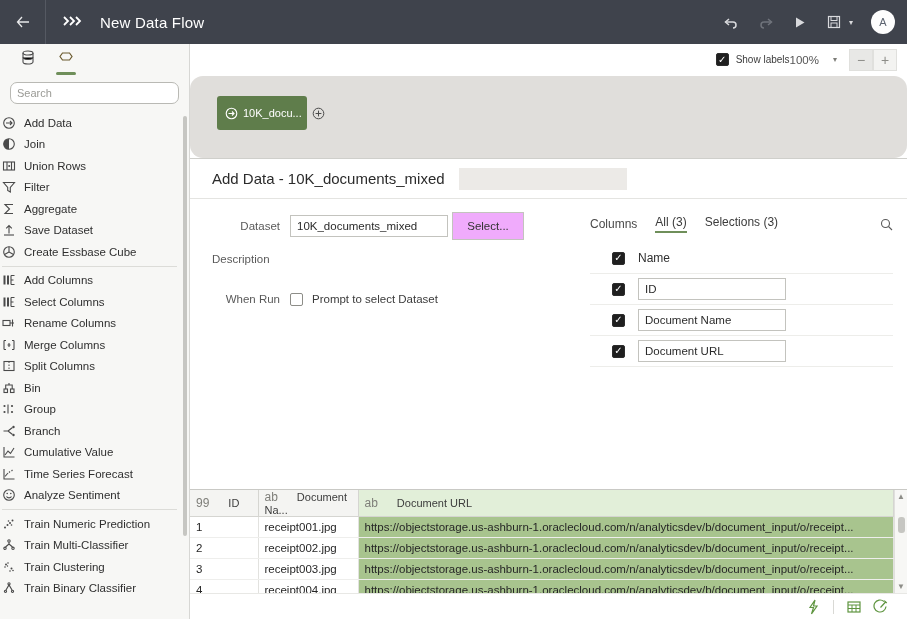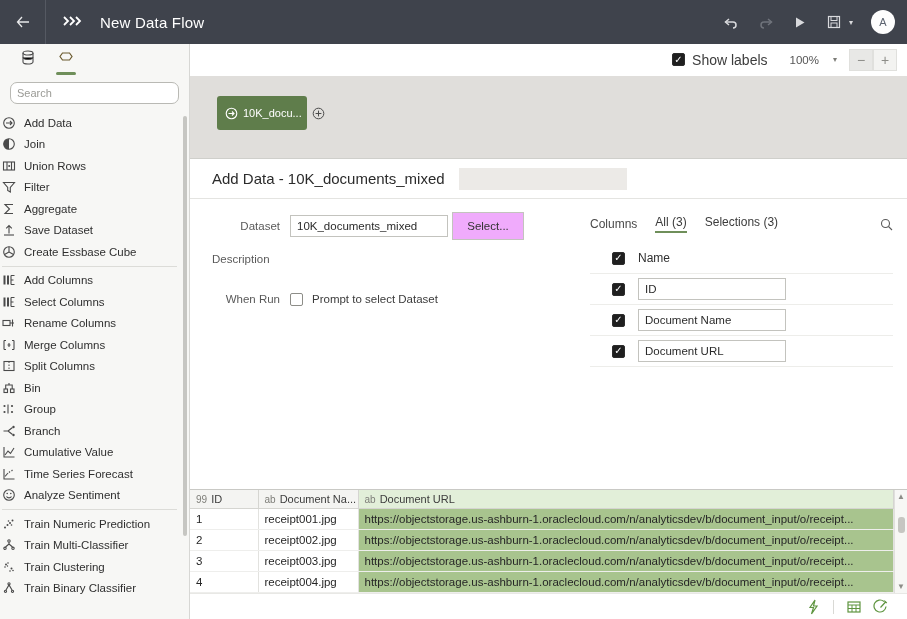--- a/index.html
+++ b/index.html
@@ -120,36 +120,37 @@
     padding-right: 10px; gap: 0px;
     border-bottom: 1px solid #ffffff;
   }
   .chk {
     width: 13px; height: 13px; border: 1px solid #2c2c2c;
     background: #1f1f1f; border-radius: 2px;
     display: flex; align-items: center; justify-content: center;
     color: #fff; font-size: 10px; line-height: 1; cursor: pointer;
   }
   .chk.empty { background: #ffffff; border: 1px solid #8d8d88; }
-  .tl-label { font-size: 14px; color: #3c3c3c; margin-left: 7px; margin-right: 22px; }
+  .tl-label { font-size: 10px; color: #3c3c3c; margin-left: 7px; }
   .zoomval { font-size: 11.5px; color: #555; margin-right: 14px; }
   .zcaret { font-size: 8px; color: #7d7d78; margin-right: 12px; cursor: pointer; }
   .zbtn {
     width: 24px; height: 22px; background: #e8e8e6;
     display: flex; align-items: center; justify-content: center;
     color: #8d8d88; font-size: 14px; cursor: pointer;
     border: 1px solid #e0e0dd;
   }
   .zbtn.plus { background: #f3f3f1; }
 
   
   .canvas {
     height: 82px; min-height: 82px;
     background: #e0dedb;
     position: relative;
+    border-radius: 13px;
   }
   .node {
     position: absolute; left: 27px; top: 20px;
     width: 90px; height: 34px;
     background: #5f7d4b; border-radius: 3px;
     display: flex; align-items: center;
     color: #ffffff; font-size: 11px;
     padding-left: 8px; cursor: pointer;
   }
   .node .nic { margin-right: 5px; display: flex; align-items: center; }
@@ -241,21 +242,21 @@
     border-bottom: 1px solid #d5d5d1;
     text-align: left; padding-left: 6px;
   }
   .gtable th.sel { background: #e2efd9; }
   .gtable td {
     height: 21px; font-size: 11.5px; color: #262626;
     border-right: 1px solid #e2e2df; border-bottom: 1px solid #eeeeec;
     padding-left: 6px; white-space: nowrap; overflow: hidden;
   }
   .gtable td.sel { background: #a8c48e; }
-  .typebadge { font-size: 10px; color: #7e7e79; margin-right: 4px; }
+  .typebadge { font-size: 12px; color: #7e7e79; margin-right: 19px; }
   .gscrollbar {
     width: 13px; min-width: 13px; background: #f7f7f5;
     border-left: 1px solid #e0e0dd;
     display: flex; flex-direction: column; align-items: center;
     padding-top: 2px; padding-bottom: 2px;
   }
   .gsb-arrow { font-size: 8px; color: #8d8d88; cursor: pointer; }
   .gsb-track { flex: 1; width: 7px; position: relative; }
   .gsb-thumb {
     position: absolute; top: 16px; left: 0; width: 7px; height: 16px;

